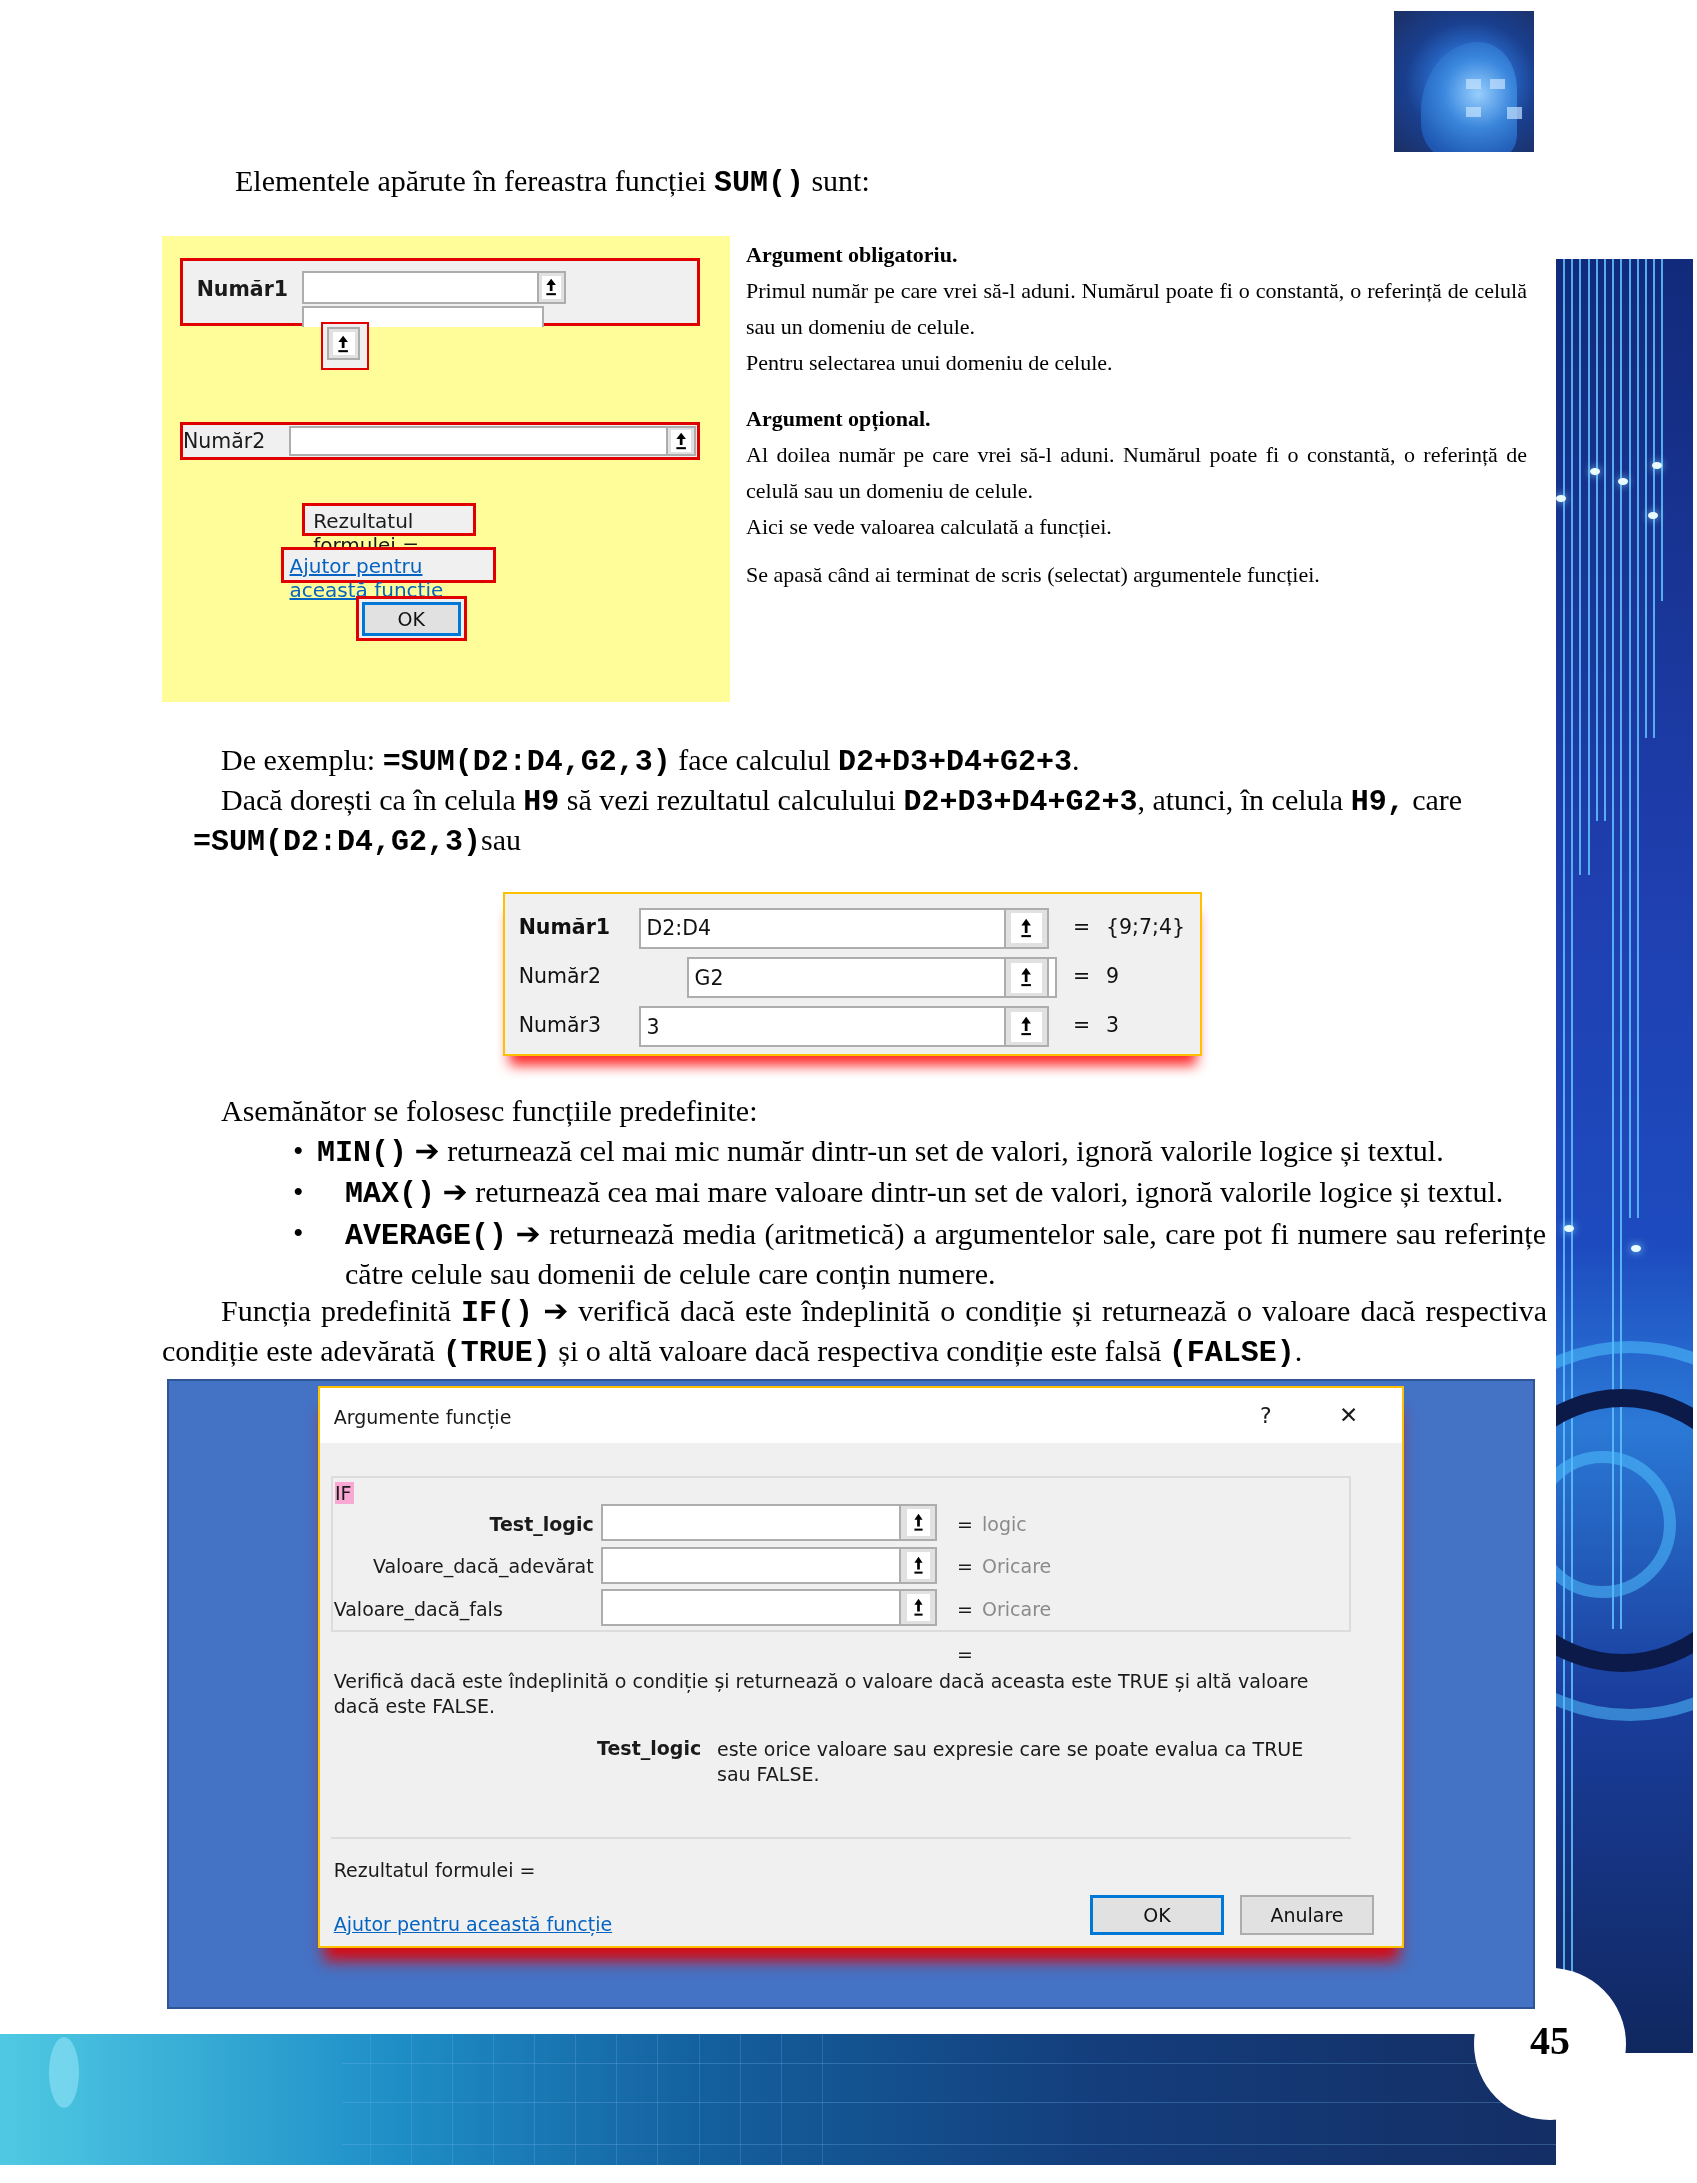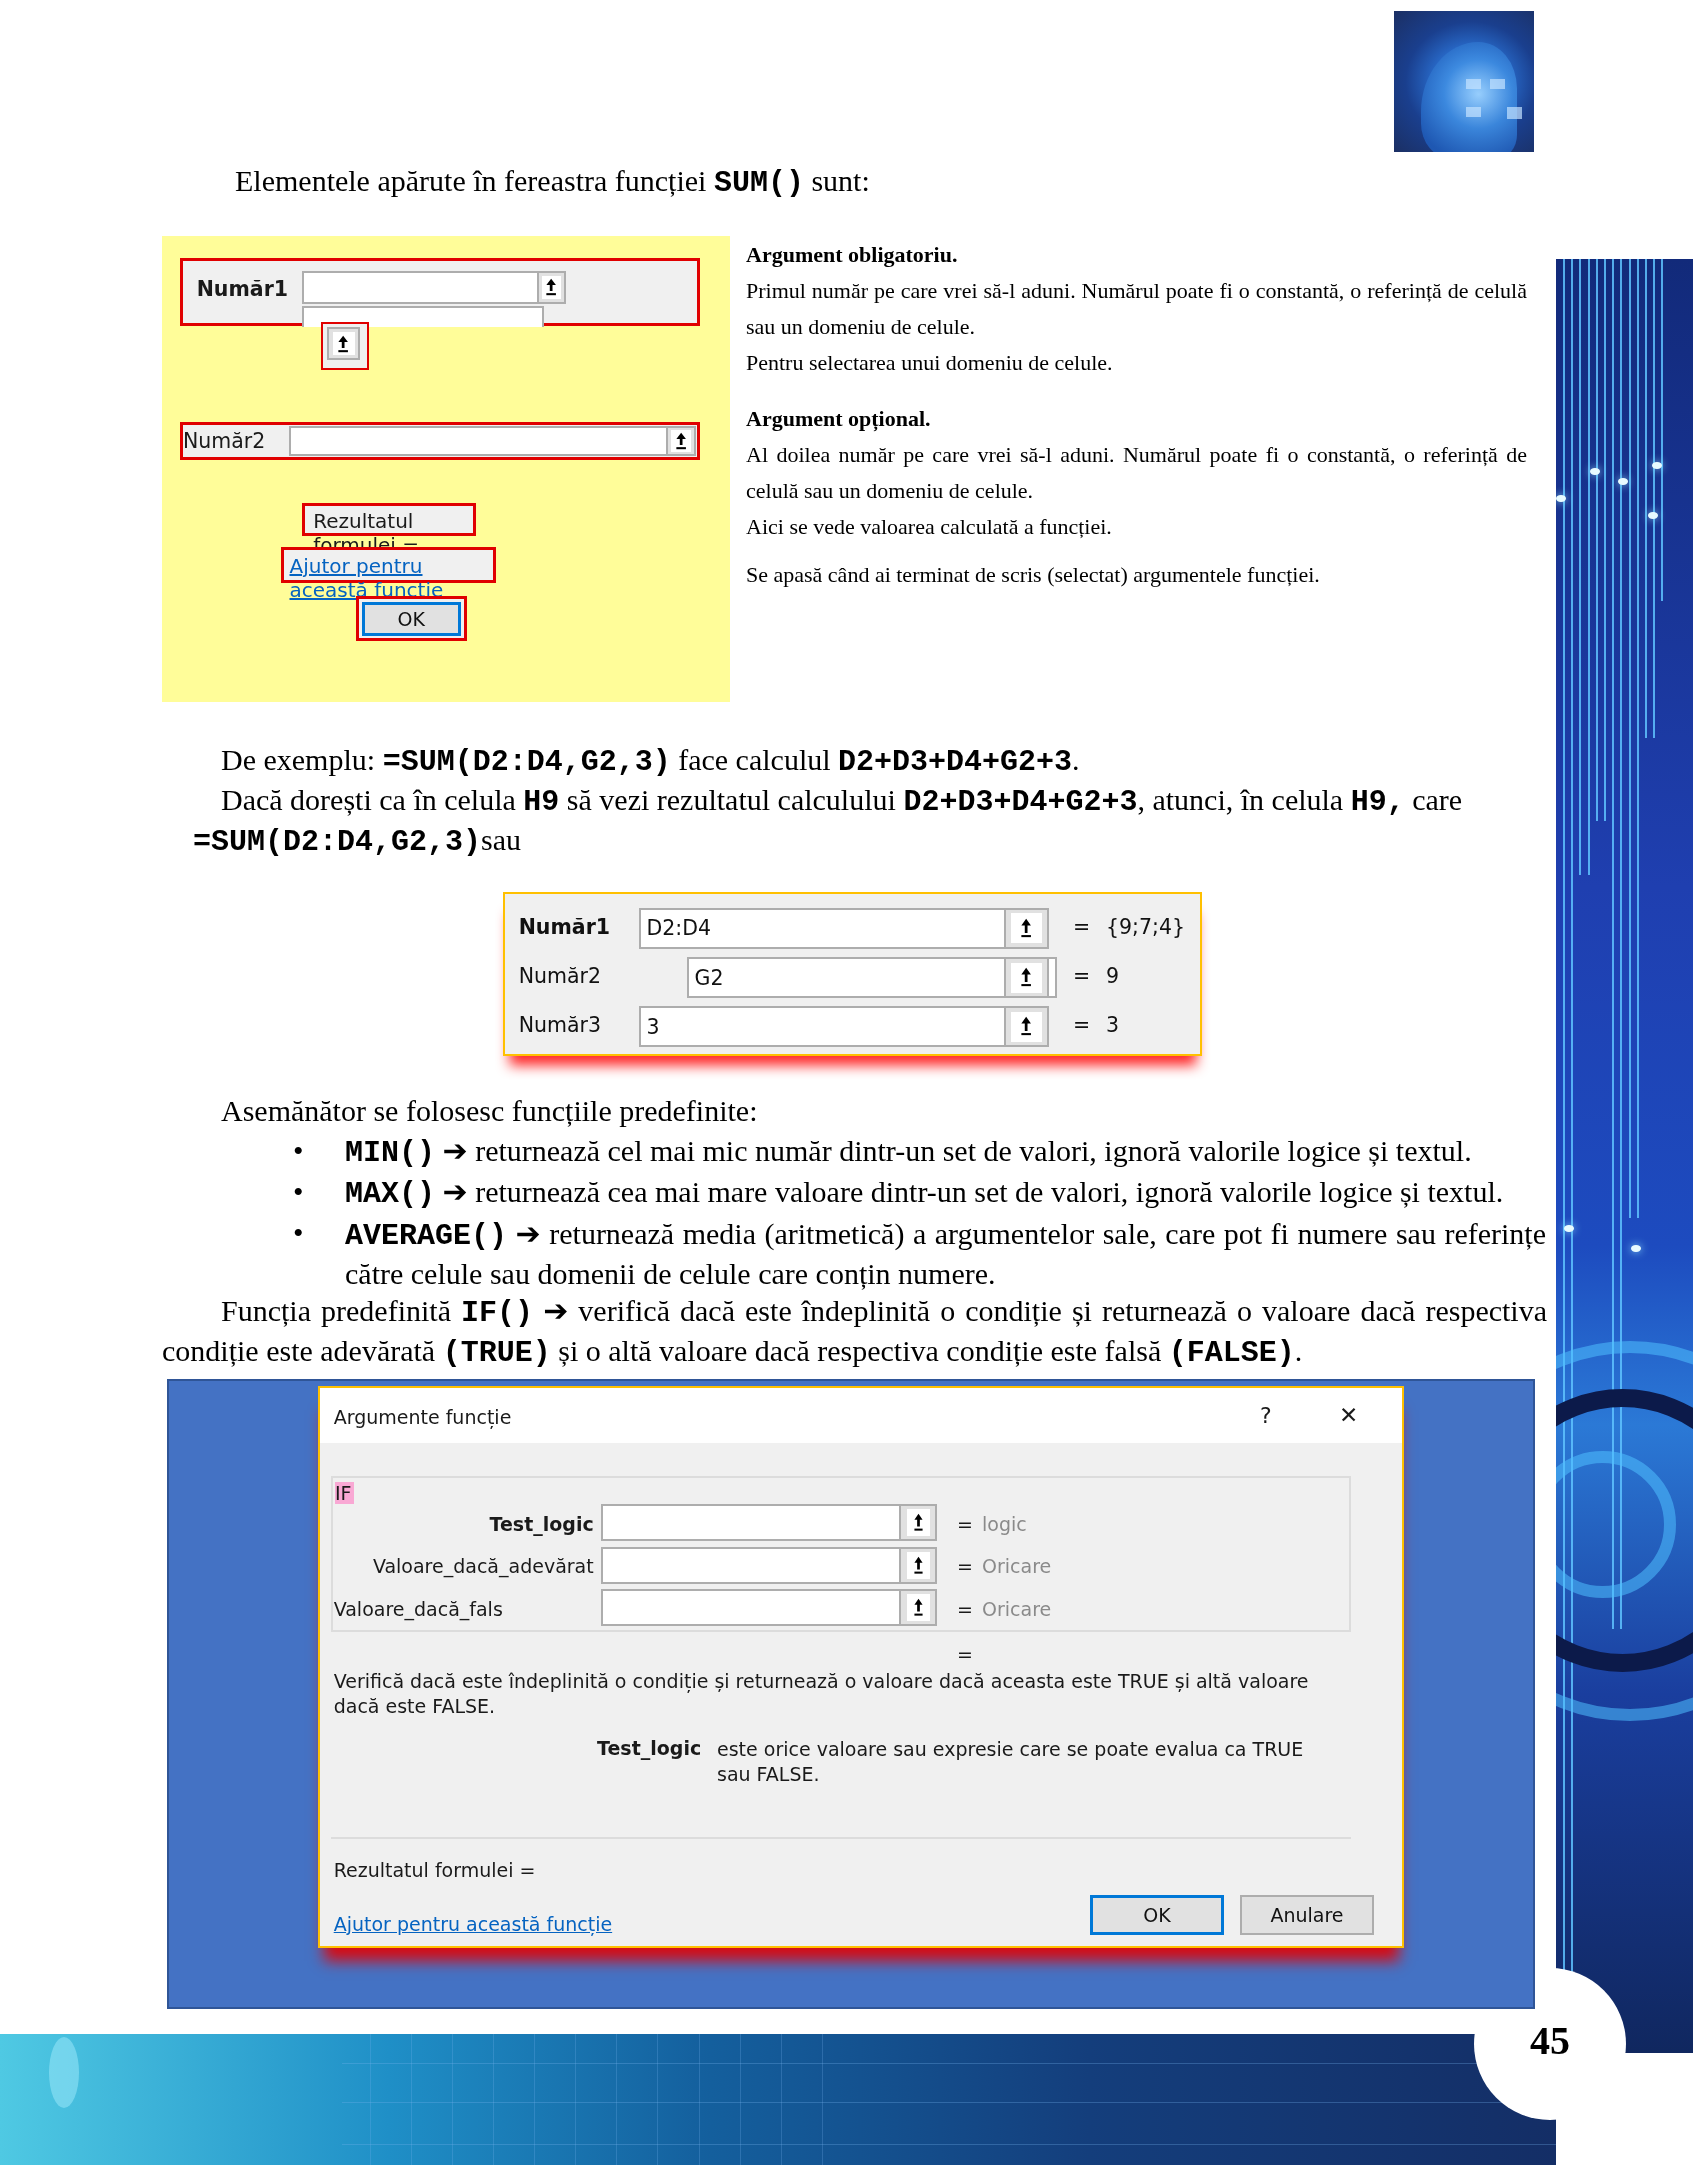--- a/index.html
+++ b/index.html
@@ -248,21 +248,21 @@
     </span>
   </div>
   <span class="arg-val" style="left:568px;top:119px;">=</span>
   <span class="arg-val" style="left:601px;top:119px;">3</span>
 </div>
 
 <div class="abs serif" style="left:221px;top:1093px;">Asemănător se folosesc funcțiile predefinite:</div>
 
 <div class="abs serif" style="left:293px;top:1133px;width:1253px;">
   <span style="position:absolute;left:0;">•</span>
-  <div style="margin-left:52px;">
+  <div style="margin-left:24px;">
     <span class="mono">MIN()</span> <span>➔</span> <span>returnează cel mai mic număr dintr-un set de valori, ignoră valorile logice și textul.</span>
   </div>
 </div>
 <div class="abs serif" style="left:293px;top:1174px;width:1253px;">
   <span style="position:absolute;left:0;">•</span>
   <div style="margin-left:52px;">
     <span class="mono">MAX()</span> <span>➔</span> <span>returnează cea mai mare valoare dintr-un set de valori, ignoră valorile logice și textul.</span>
   </div>
 </div>
 <div class="abs serif" style="left:293px;top:1215px;width:1253px;">

